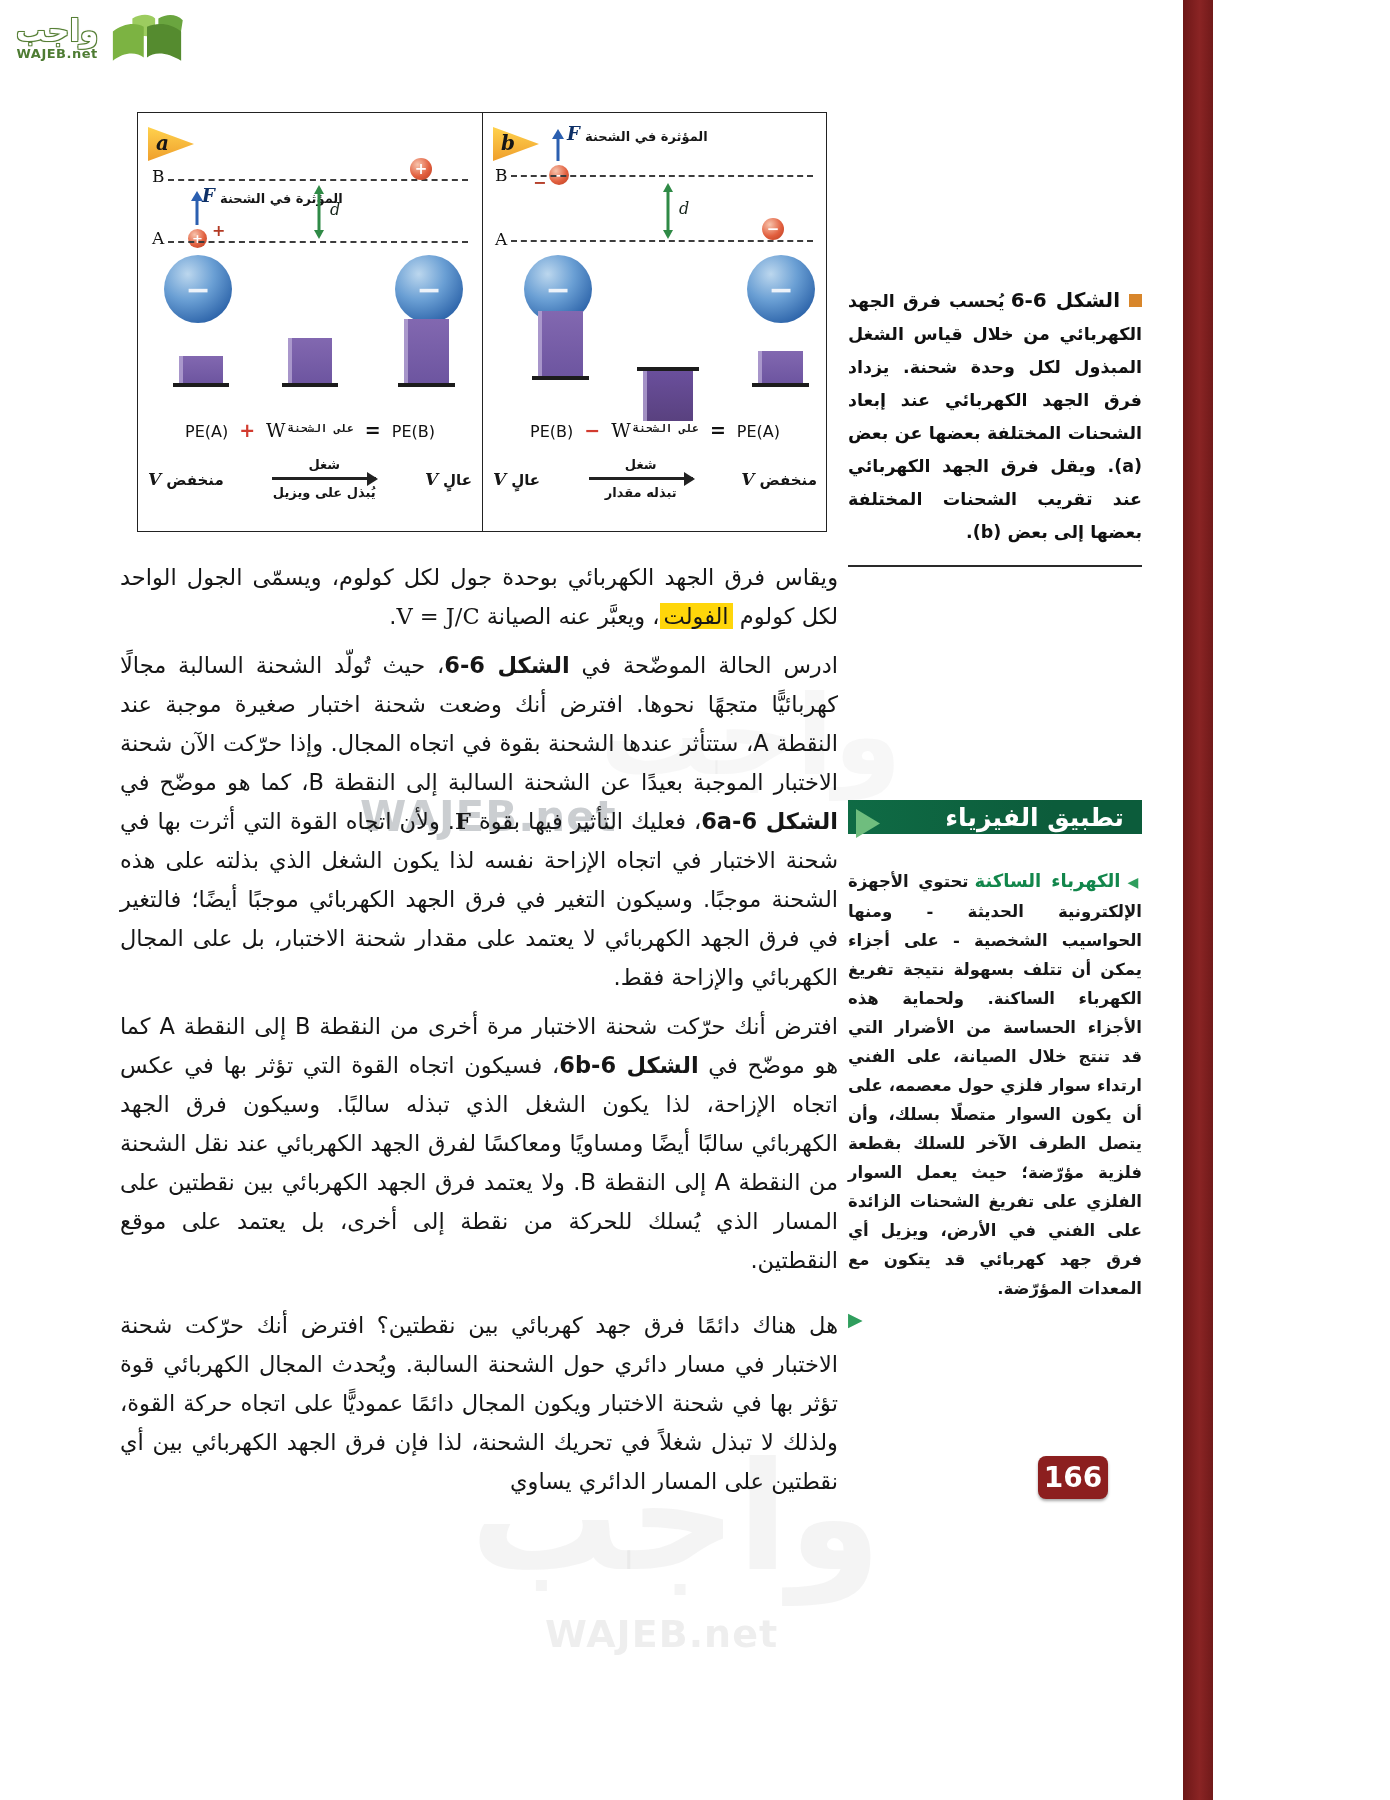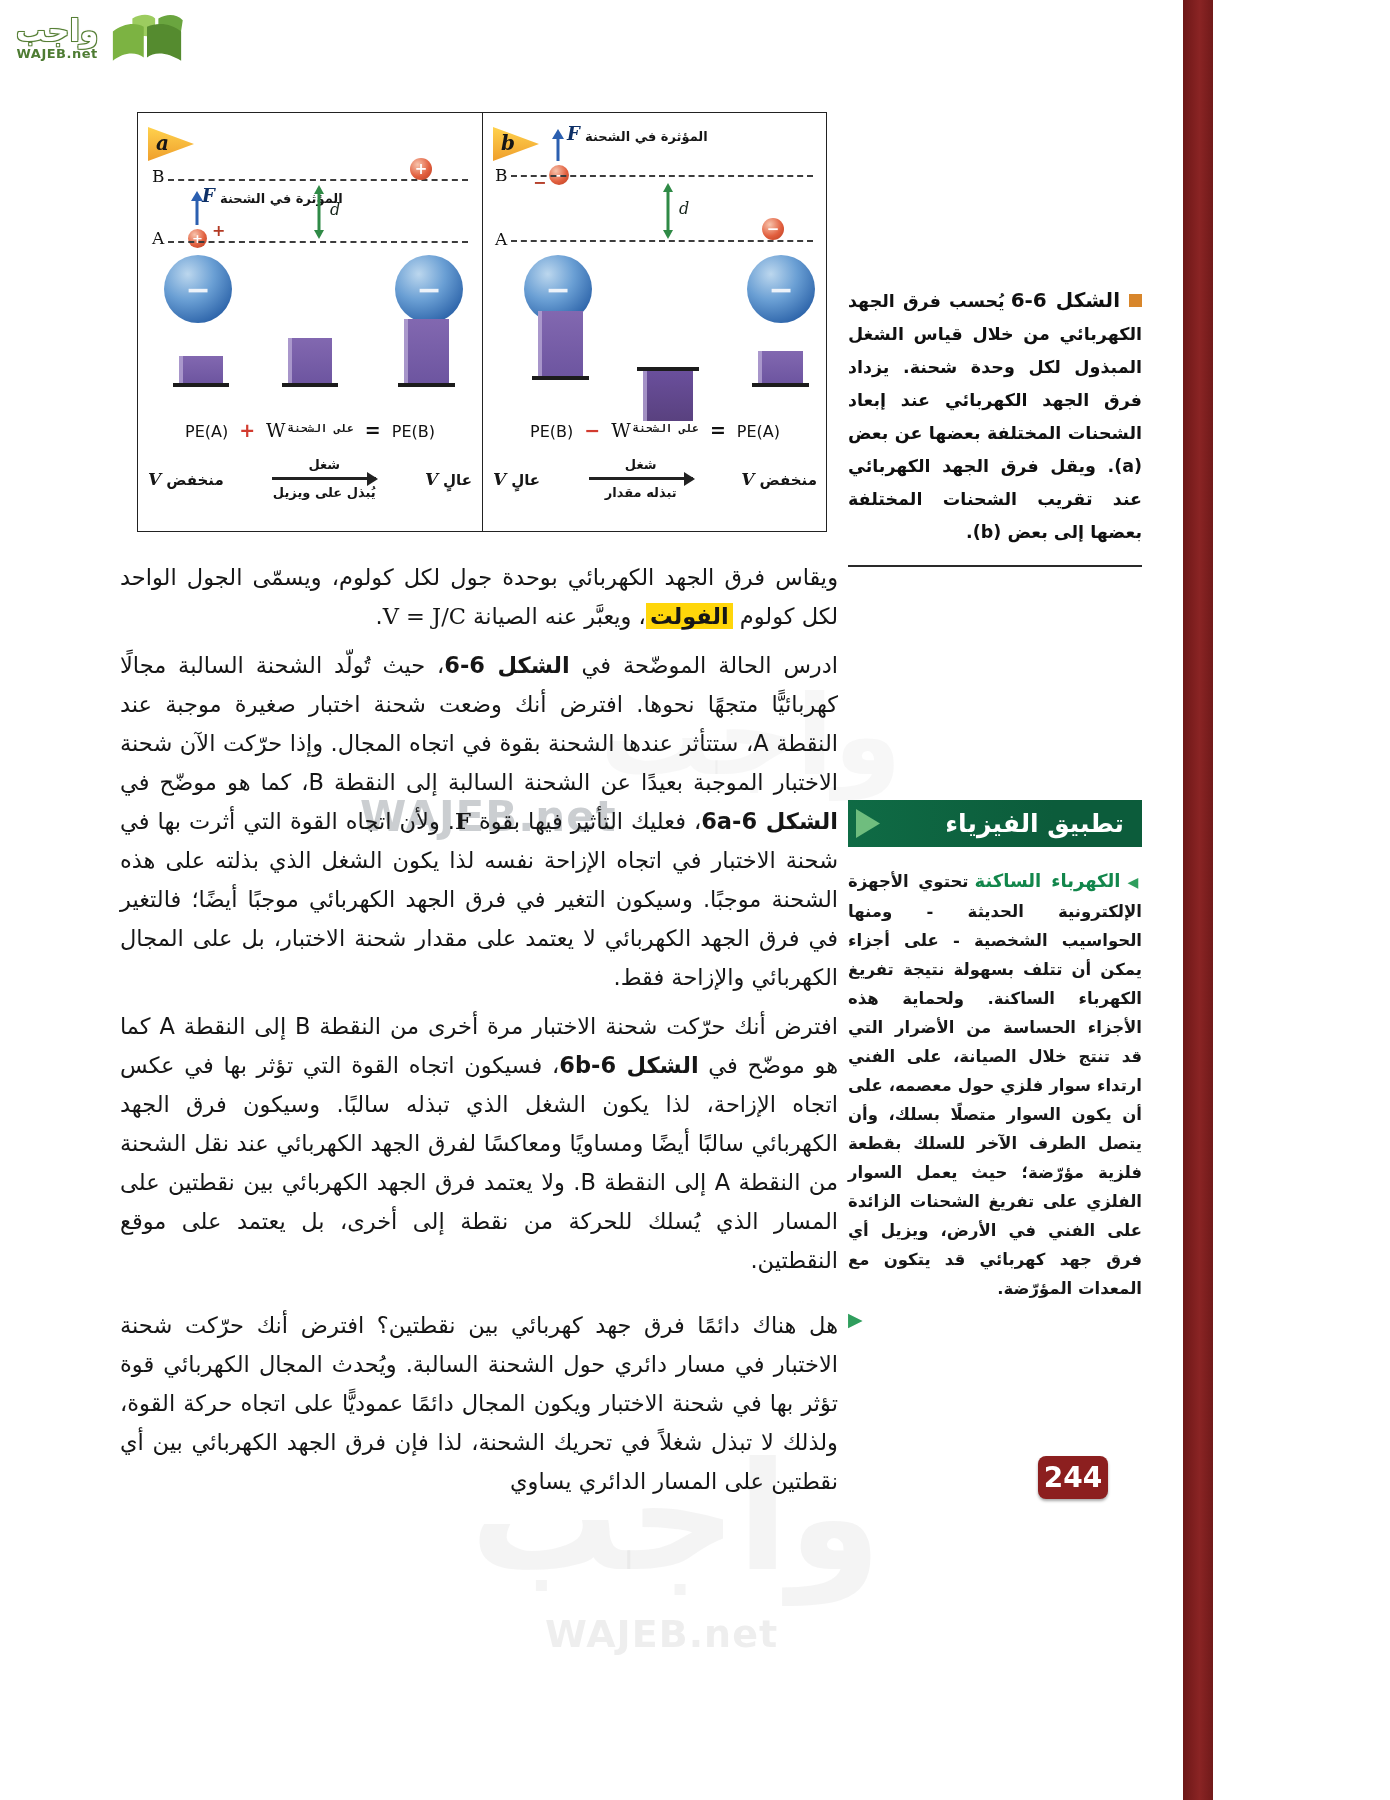--- a/index.html
+++ b/index.html
@@ -96,25 +96,25 @@
           border-bottom:2px solid #2a2a2a;padding-bottom:16px;}
   .figcap .bullet{display:inline-block;width:13px;height:13px;background:#d8862b;margin-left:9px;}
   .cap-label{font-size:20px;font-weight:800;margin-left:6px;}
 
   
   .body{position:absolute;left:120px;top:558px;width:718px;direction:rtl;text-align:justify;
         font-size:22.5px;line-height:39px;color:#161616;}
   .body p{margin:0 0 10px 0;}
   .body p.gap{margin-top:26px;}
   .bold{font-weight:bold;}
-  .hl{background:#ffd60a;font-weight:bold;padding:0 4px;}
+  .hl{background:#ffd60a;font-weight:normal;padding:0 4px;}
   .formula{direction:ltr;unicode-bidi:isolate;font-family:"DejaVu Serif",serif;}
 
   
-  .app-header{position:absolute;left:848px;top:800px;width:294px;height:47px;
+  .app-header{position:absolute;left:848px;top:800px;width:294px;height:34px;
               background:linear-gradient(90deg,#0f6b45,#0c5c3b 70%);color:#fff;direction:rtl;
               display:flex;align-items:center;font-size:25px;font-weight:bold;padding:0;}
   .app-header span{margin-right:18px;}
   .app-accent{position:absolute;left:8px;top:9px;width:24px;height:29px;background:#6fbd7e;
               clip-path:polygon(0 0,100% 50%,0 100%);}
   .app-text{position:absolute;left:848px;top:866px;width:294px;direction:rtl;text-align:justify;
             font-size:16.5px;font-weight:bold;line-height:29px;color:#171717;}
   .lead-arrow{color:#2f9e5d;font-size:14px;margin-left:7px;}
   .lead{color:#12864b;font-size:18px;margin-left:6px;}
   .end-arrow{text-align:left;color:#2f9e5d;font-size:19px;margin-top:2px;}
@@ -293,15 +293,15 @@
     <div class="app-accent"></div>
     <span>تطبيق الفيزياء</span>
   </div>
 
   <div class="app-text">
     <span class="lead-arrow">◀</span><span class="lead">الكهرباء الساكنة</span><span>تحتوي الأجهزة الإلكترونية الحديثة - ومنها الحواسيب الشخصية - على أجزاء يمكن أن تتلف بسهولة نتيجة تفريغ الكهرباء الساكنة. ولحماية هذه الأجزاء الحساسة من الأضرار التي قد تنتج خلال الصيانة، على الفني ارتداء سوار فلزي حول معصمه، على أن يكون السوار متصلًا بسلك، وأن يتصل الطرف الآخر للسلك بقطعة فلزية مؤرّضة؛ حيث يعمل السوار الفلزي على تفريغ الشحنات الزائدة على الفني في الأرض، ويزيل أي فرق جهد كهربائي قد يتكون مع المعدات المؤرّضة.</span>
     <div class="end-arrow">▶</div>
   </div>
 
   <div class="red-strip"></div>
-  <div class="pageno">244</div>
+  <div class="pageno">166</div>
 
 </div>
 
 </body></html>

